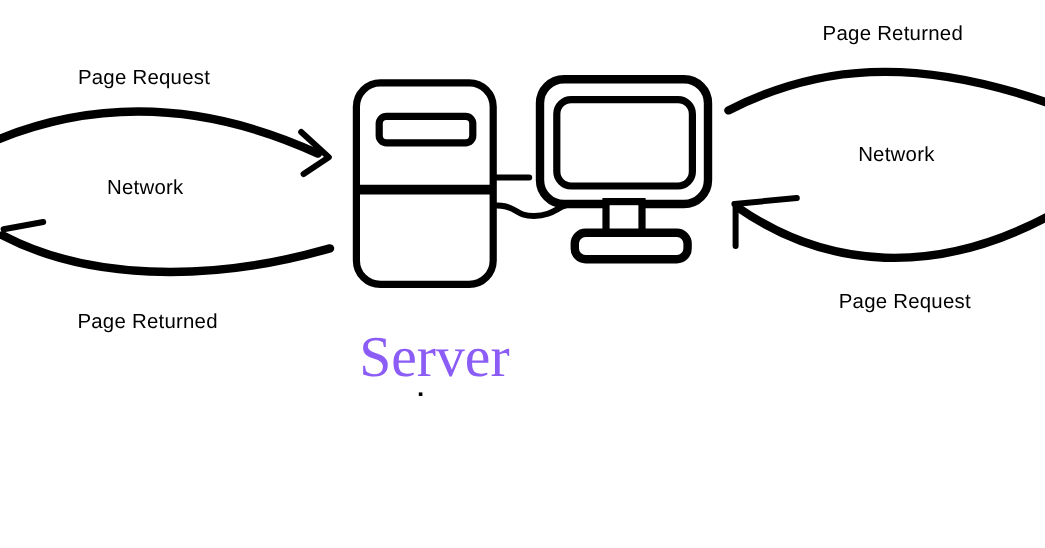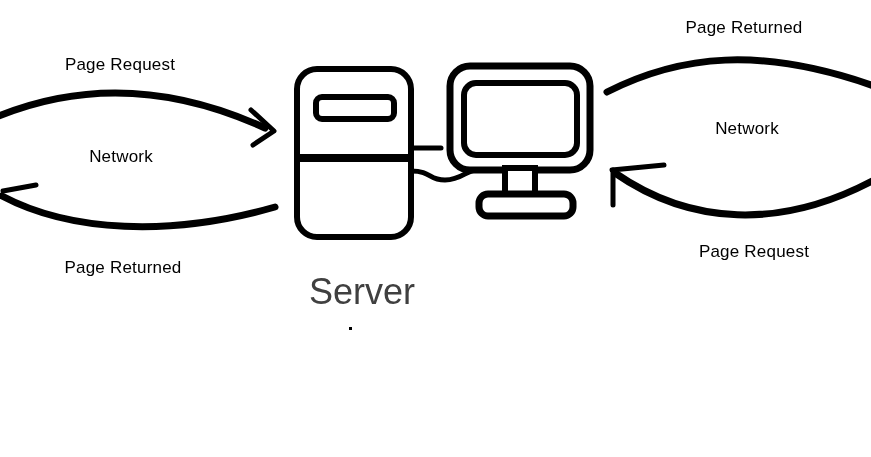--- a/index.html
+++ b/index.html
@@ -34,23 +34,23 @@
     line-height: 1;
     white-space: nowrap;
     letter-spacing: 0.2px;
   }
   .label-center {
     transform: translateX(-50%);
     text-align: right;
   }
   #server-caption {
     position: absolute;
-    color: #404040;
-    font-family: Liberation Sans, sans-serif;
-    font-size: 36px;
+    color: #8b5cf6;
+    font-family: Liberation Serif, serif;
+    font-size: 48px;
     line-height: 1;
     white-space: nowrap;
     transform: translateX(-50%);
   }
   #stray-dot {
     position: absolute;
     width: 3px;
     height: 3px;
     background: #000000;
   }

